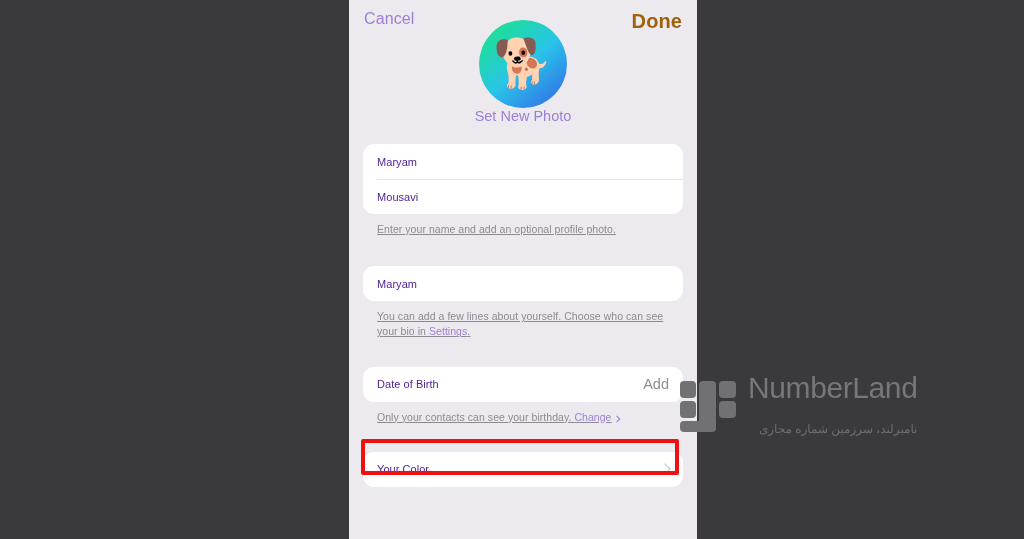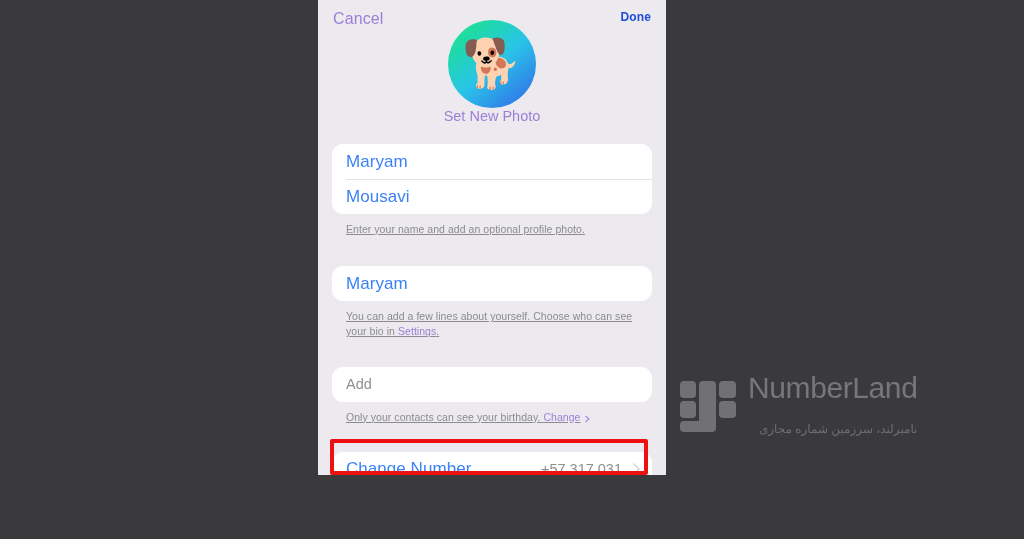--- a/index.html
+++ b/index.html
@@ -12,24 +12,24 @@
 
   body {
     background: #3a3a3c;
     font-family: "Liberation Sans", sans-serif;
     position: relative;
   }
 
   
   .phone-screen {
     position: absolute;
-    left: 318px;
+    left: 349px;
     top: 0;
     width: 348px;
-    height: 475px;
+    height: 539px;
     background: #eceaef;
     overflow: hidden;
   }
 
   
   .nav-bar {
     position: relative;
     height: 34px;
     padding: 0 15px;
     display: flex;
@@ -37,22 +37,22 @@
     justify-content: space-between;
     padding-top: 10px;
   }
   .nav-cancel {
     font-size: 16px;
     color: #9b7fd6;
     letter-spacing: 0.1px;
     cursor: pointer;
   }
   .nav-done {
-    font-size: 12px;
-    color: #1d4ed8;
+    font-size: 20px;
+    color: #a16207;
     font-weight: 600;
     letter-spacing: 0.1px;
     cursor: pointer;
     padding-left: 8px;
   }
 
   
   .avatar-block {
     position: absolute;
     top: 20px;
@@ -110,22 +110,22 @@
   .row + .row::before {
     content: "";
     position: absolute;
     left: 14px;
     right: 0;
     top: 0;
     height: 1px;
     background: #e4e4e6;
   }
   .row-label {
-    font-size: 17px;
-    color: #3b82f6;
+    font-size: 11px;
+    color: #4c1d95;
     flex: 1;
     letter-spacing: 0.05px;
   }
   .row-value {
     font-size: 14.5px;
     color: #8e8e93;
     margin-right: 6px;
   }
   .row-action {
     font-size: 14.5px;
@@ -255,33 +255,29 @@
       <div class="row">
         <span class="row-label" placeholder="Bio">Maryam</span>
       </div>
     </div>
     <div class="helper"><span>You can add a few lines about yourself. Choose who can see your bio in </span><a>Settings</a><span>.</span></div>
 
     <div class="gap-md"></div>
 
     <div class="card">
       <div class="row">
+        <span class="row-label">Date of Birth</span>
         <span class="row-action">Add</span>
       </div>
     </div>
     <div class="helper"><span>Only your contacts can see your birthday. </span><a><span>Change</span><i class="inline-chevron"></i></a></div>
 
     <div class="gap-md"></div>
 
     <div class="card">
-      <div class="row">
-        <span class="row-label">Change Number</span>
-        <span class="row-value">+57 317 031</span>
-        <i class="chevron"></i>
-      </div>
       <div class="row">
         <span class="row-label">Your Color</span>
         <span class="row-value"></span>
         <i class="chevron"></i>
       </div>
     </div>
 
   </div>
 
   <div class="annotation-box"></div>

